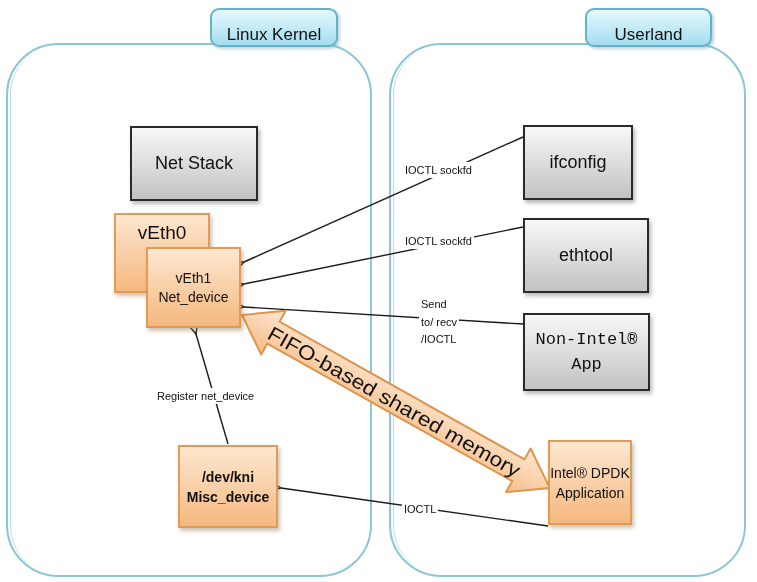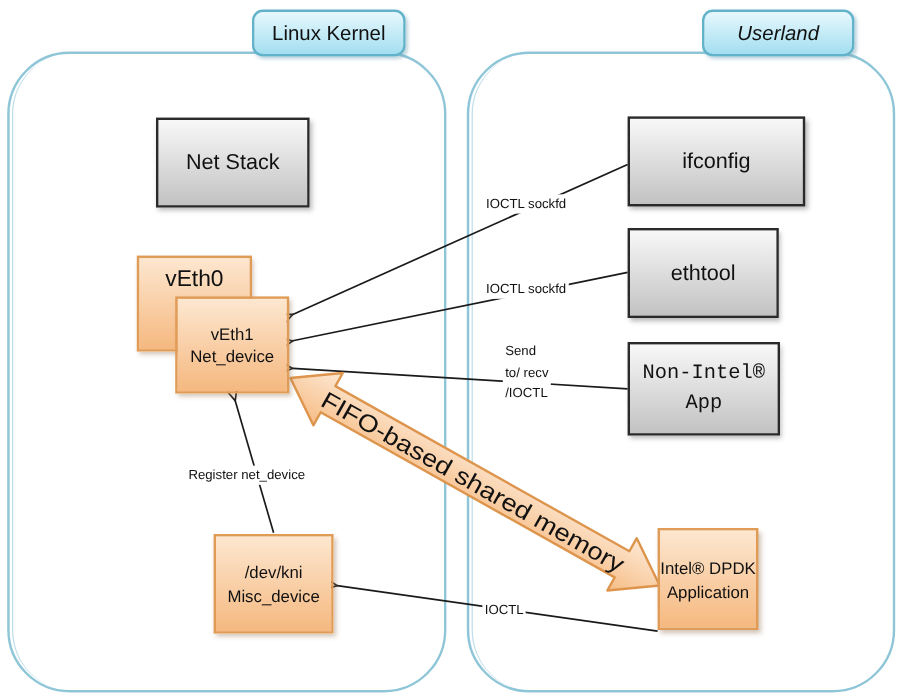--- a/index.html
+++ b/index.html
@@ -12,58 +12,58 @@
     position:absolute;border:2px solid #8ec6d8;border-radius:52px;
     background:transparent;box-sizing:border-box;
     box-shadow:inset 3px 0 0 -1px #ffffff, inset 5px 0 0 -2px #bcdde9;
   }
   #region-linux{left:6px;top:43px;width:366px;height:534px;}
   #region-user{left:389px;top:43px;width:357px;height:534px;}
   
   .tab{
     position:absolute;height:39px;border:2px solid #62b2c9;border-radius:9px;
     background:linear-gradient(#e7f8fd,#a3def0);
-    display:flex;align-items:center;justify-content:center;
+    display:flex;align-items:flex-end;justify-content:center;
     font-size:17px;box-sizing:border-box;z-index:5;
     box-shadow:2px 2px 3px rgba(110,160,180,.45);
   }
   #tab-linux{left:210px;top:8px;width:128px;}
-  #tab-user{left:585px;top:8px;width:127px;font-style:italic;}
+  #tab-user{left:585px;top:8px;width:127px;}
   
   .node{
     position:absolute;box-sizing:border-box;z-index:4;
     display:flex;flex-direction:column;align-items:center;justify-content:center;
     text-align:center;
   }
   .gray{
     border:2px solid #2a2a2a;background:linear-gradient(#f8f8f8,#c2c2c2);
-    box-shadow:2px 3px 4px rgba(100,100,100,.45);font-size:18px;
+    box-shadow:2px 3px 4px rgba(100,100,100,.45);font-size:18px;margin-top:28px;
   }
   .orange{
     border:2px solid #e09b56;background:linear-gradient(#fde7d0,#f5b87f);
     box-shadow:2px 3px 4px rgba(150,120,90,.45);font-size:14px;
   }
   #node-netstack{left:130px;top:98px;width:128px;height:75px;}
-  #node-ifconfig{left:523px;top:97px;width:148px;height:75px;}
+  #node-ifconfig{left:523px;top:97px;width:110px;height:75px;}
   #node-ethtool{left:523px;top:190px;width:126px;height:75px;align-items:center;}
   #node-nonintel{left:523px;top:285px;width:127px;height:78px;font-size:17px;line-height:25px;font-family:Liberation Mono, monospace;}
   #node-veth0{left:114px;top:213px;width:96px;height:80px;justify-content:flex-start;padding-top:7px;font-size:19px;}
   #node-veth1{left:146px;top:247px;width:95px;height:81px;line-height:19px;align-items:center;}
-  #node-devkni{left:178px;top:445px;width:100px;height:83px;line-height:20px;}
+  #node-devkni{left:178px;top:445px;width:100px;height:83px;line-height:20px;font-weight:bold;}
   #node-intelapp{left:548px;top:440px;width:84px;height:85px;line-height:20px;}
   
   #wires{position:absolute;left:0;top:0;z-index:2;}
   
   .edge-label{
     position:absolute;background:#ffffff;font-size:11px;line-height:16px;
     z-index:3;padding:0 2px;white-space:nowrap;
   }
   #lbl-ioctl-sockfd-1{left:403px;top:162px;}
   #lbl-ioctl-sockfd-2{left:403px;top:233px;}
-  #lbl-send-recv{left:419px;top:285px;line-height:17.5px;text-align:left;}
+  #lbl-send-recv{left:419px;top:296px;line-height:17.5px;text-align:left;}
   #lbl-register{left:155px;top:388px;}
   #lbl-ioctl{left:402px;top:501px;}
 </style>
 </head>
 <body>
 
 <div id="stage">
 
   <div class="region" id="region-linux"></div>
   <div class="region" id="region-user"></div>

